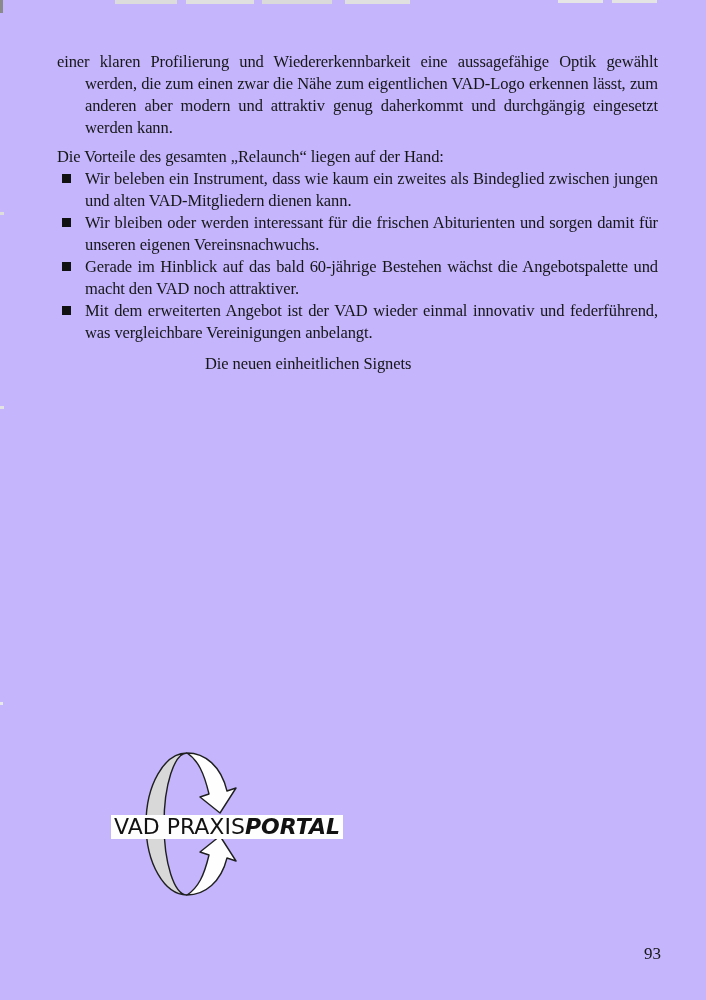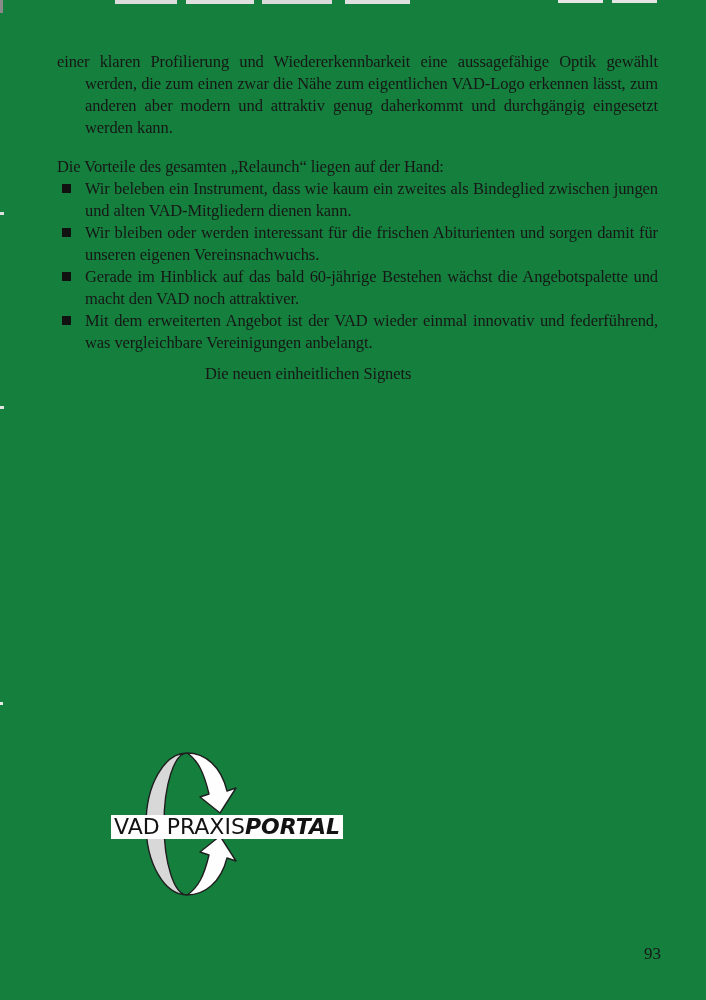--- a/index.html
+++ b/index.html
@@ -1,35 +1,35 @@
 <!DOCTYPE html>
 <html><head>
 <meta charset="utf-8">
 <style>
   html,body{margin:0;padding:0;background:#888;}
   .page{
     position:relative;
     width:706px;height:1000px;
-    background:#15803d;
+    background:#c4b5fd;
     overflow:hidden;
     font-family:"Liberation Serif", serif;
     color:#161616;
   }
   
   .artifact{position:absolute;pointer-events:none;}
   
   .text-col{
     position:absolute;left:57px;top:51px;width:601px;
     font-size:16.5px;line-height:22px;letter-spacing:-0.1px;
   }
   .para{
     text-align:justify;
     padding-left:28px;text-indent:-28px;
   }
-  .intro{margin-top:17px;}
+  .intro{margin-top:7px;}
   ul.bullets{list-style:none;margin:0;padding:0;}
   ul.bullets li{
     position:relative;padding-left:28px;
   }
   ul.bullets li .sq{
     position:absolute;left:5px;top:6px;width:9px;height:9px;background:#111;
   }
   ul.bullets li .btxt{display:block;text-align:justify;text-align-last:left;}
   .signets-heading{margin-top:9px;padding-left:148px;}
   

